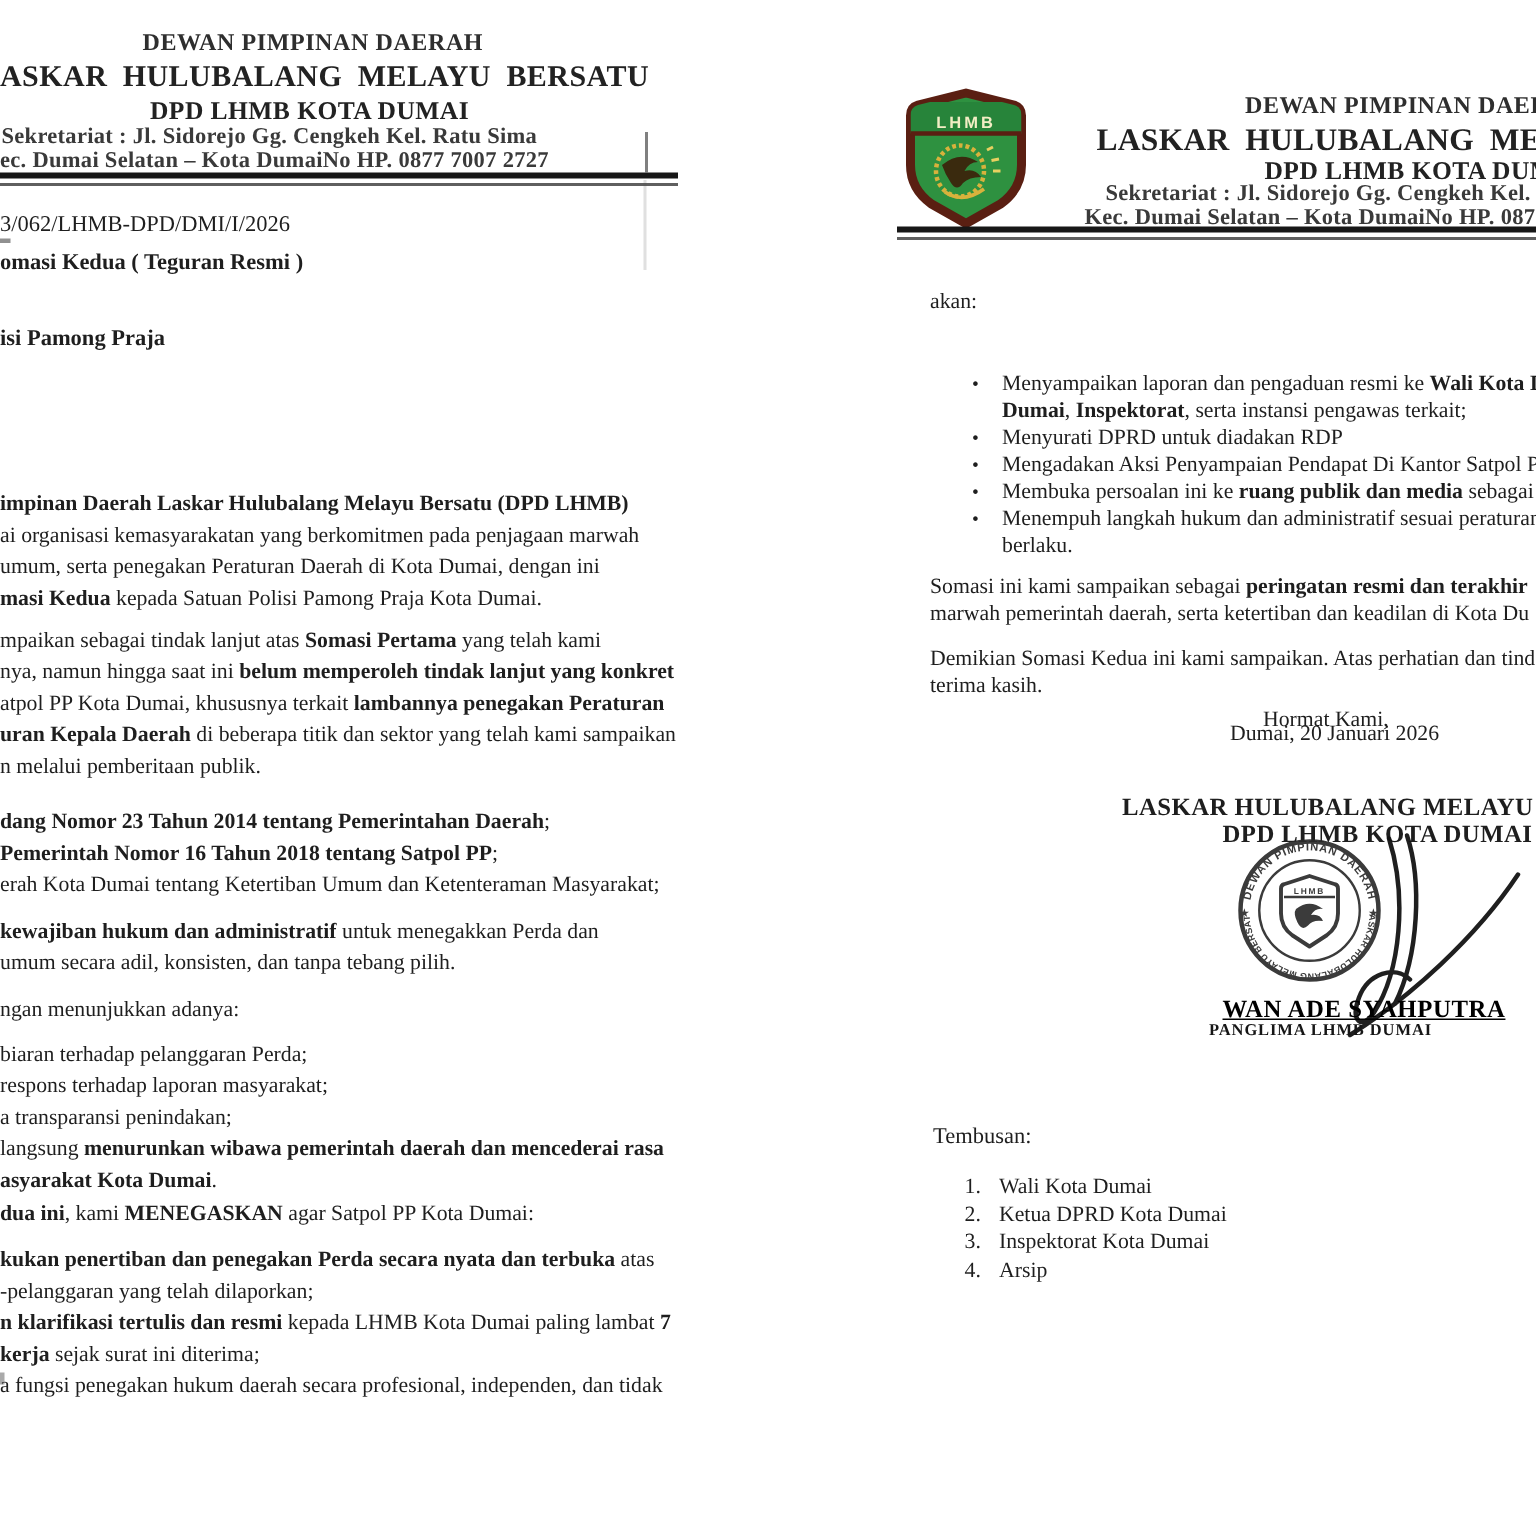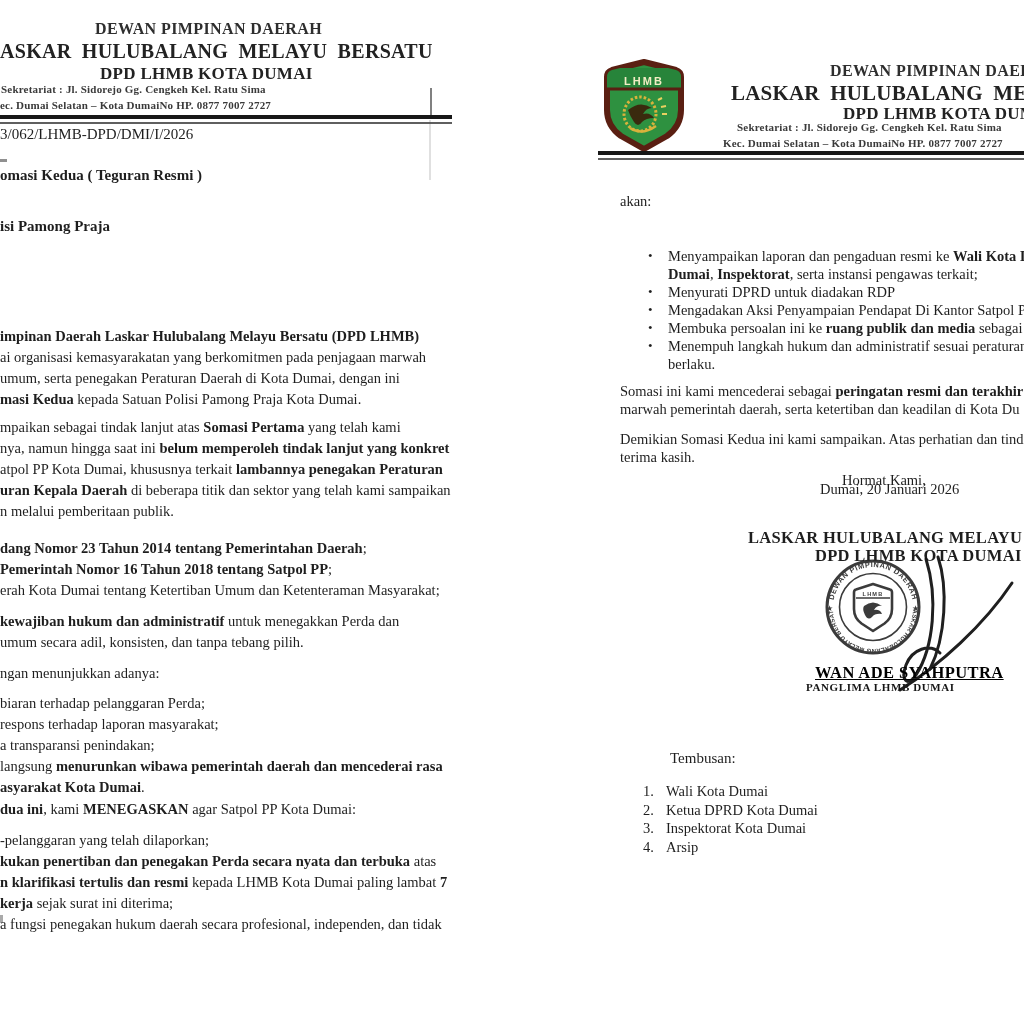--- a/index.html
+++ b/index.html
@@ -7,21 +7,21 @@
           font-family:"Liberation Serif",serif;color:#1e1e1e;}
   .page{position:absolute;left:0;top:0;width:100%;height:100%;}
   .abs{position:absolute;white-space:nowrap;}
   .b{font-weight:700;}
   .tl{white-space:nowrap;}
   
   .hdr-s{font-weight:700;font-size:16px;color:#2e2e2e;letter-spacing:.4px;}
   .hdr-big-l{font-weight:700;font-size:20px;color:#222;word-spacing:5px;letter-spacing:.3px;}
   .hdr-big-r{font-weight:700;font-size:21px;color:#222;word-spacing:5px;letter-spacing:.2px;}
   .hdr-m{font-weight:700;font-size:17px;color:#222;letter-spacing:.3px;}
-  .hdr-a{font-weight:700;font-size:11px;color:#3a3a3a;letter-spacing:.2px;}
+  .hdr-a{font-weight:700;font-size:15px;color:#3a3a3a;letter-spacing:.2px;}
   .rule{height:3px;border-top:4px solid #171717;border-bottom:2px solid #5f5f5f;}
   
   .body-l{font-size:14.5px;line-height:21px;}
   .body-r{font-size:14.5px;line-height:18px;}
   .lh19{line-height:19.5px;}
   .bold15{font-weight:700;font-size:15px;}
   .bullet-item{display:flex;}
   .dot{width:20px;flex:none;font-size:13px;}
   .btext{white-space:nowrap;}
   .num-item{display:flex;font-size:14.5px;line-height:18.5px;}
@@ -38,21 +38,21 @@
   <section class="page">
     <div class="abs hdr-s" style="left:95px;top:20px;">DEWAN PIMPINAN DAERAH</div>
     <div class="abs hdr-big-l" style="left:0px;top:40px;">ASKAR HULUBALANG MELAYU BERSATU</div>
     <div class="abs hdr-m" style="left:100px;top:64px;">DPD LHMB KOTA DUMAI</div>
     <div class="abs hdr-a" style="left:1px;top:83px;">Sekretariat : Jl. Sidorejo Gg. Cengkeh Kel. Ratu Sima</div>
     <div class="abs hdr-a" style="left:0px;top:99px;text-align:center;">ec. Dumai Selatan – Kota DumaiNo HP. 0877 7007 2727</div>
     <div class="abs rule" style="left:0px;top:115px;width:452px;"></div>
     <div class="artifact" style="left:430px;top:88px;width:2px;height:27px;opacity:.75;"></div>
     <div class="artifact" style="left:429px;top:120px;width:2px;height:60px;opacity:.18;"></div>
 
-    <div class="abs" style="left:0px;top:126px;font-size:15px;font-family:Liberation Serif, serif;">3/062/LHMB-DPD/DMI/I/2026</div>
+    <div class="abs" style="left:0px;top:142px;font-size:15px;font-family:Liberation Serif, serif;">3/062/LHMB-DPD/DMI/I/2026</div>
     <div class="artifact" style="left:0px;top:159px;width:7px;height:3px;opacity:.65;"></div>
     <div class="abs bold15" style="left:0px;top:167px;text-align:right;">
         <div class="tl"><span class="b">omasi Kedua ( Teguran Resmi )</span></div>
       </div>
     <div class="abs bold15" style="left:0px;top:218px;">
         <div class="tl"><span class="b">isi Pamong Praja</span></div>
       </div>
 
     <div class="abs body-l" style="left:0px;top:417px;">
         <div class="tl"><span>mpaikan sebagai tindak lanjut atas </span><span class="b">Somasi Pertama</span><span> yang telah kami</span></div>
@@ -83,22 +83,22 @@
         <div class="tl"><span>biaran terhadap pelanggaran Perda;</span></div>
         <div class="tl"><span>respons terhadap laporan masyarakat;</span></div>
         <div class="tl"><span>a transparansi penindakan;</span></div>
         <div class="tl"><span>langsung </span><span class="b">menurunkan wibawa pemerintah daerah dan mencederai rasa</span></div>
         <div class="tl"><span class="b">asyarakat Kota Dumai</span><span>.</span></div>
       </div>
     <div class="abs body-l" style="left:0px;top:799px;">
         <div class="tl"><span class="b">dua ini</span><span>, kami </span><span class="b">MENEGASKAN</span><span> agar Satpol PP Kota Dumai:</span></div>
       </div>
     <div class="abs body-l" style="left:0px;top:830px;">
+        <div class="tl"><span class="b">kukan penertiban dan penegakan Perda secara nyata dan terbuka</span><span> atas</span></div>
         <div class="tl"><span>-pelanggaran yang telah dilaporkan;</span></div>
-        <div class="tl"><span class="b">kukan penertiban dan penegakan Perda secara nyata dan terbuka</span><span> atas</span></div>
         <div class="tl"><span class="b">n klarifikasi tertulis dan resmi</span><span> kepada LHMB Kota Dumai paling lambat </span><span class="b">7</span></div>
         <div class="tl"><span class="b">kerja</span><span> sejak surat ini diterima;</span></div>
         <div class="tl"><span>a fungsi penegakan hukum daerah secara profesional, independen, dan tidak</span></div>
       </div>
     <div class="artifact" style="left:0px;top:915px;width:3px;height:8px;opacity:.5;"></div>
   </section>
 
   <section class="page">
 
     <svg class="abs" style="left:600px;top:58px;" width="88" height="94" viewBox="0 0 88 94">
@@ -163,21 +163,21 @@
         <div class="bullet-item">
           <span class="dot">•</span>
           <div class="btext">
             <div class="tl"><span>Menempuh langkah hukum dan administratif sesuai peraturan</span></div>
             <div class="tl"><span>berlaku.</span></div>
           </div>
         </div>
       </div>
 
     <div class="abs body-r" style="left:620px;top:382px;">
-        <div class="tl"><span>Somasi ini kami mencederai sebagai </span><span class="b">peringatan resmi dan terakhir</span></div>
+        <div class="tl"><span>Somasi ini kami sampaikan sebagai </span><span class="b">peringatan resmi dan terakhir</span></div>
         <div class="tl"><span>marwah pemerintah daerah, serta ketertiban dan keadilan di Kota Du</span></div>
       </div>
     <div class="abs body-r" style="left:620px;top:430px;">
         <div class="tl"><span>Demikian Somasi Kedua ini kami sampaikan. Atas perhatian dan tind</span></div>
         <div class="tl"><span>terima kasih.</span></div>
       </div>
 
     <div class="abs" style="left:820px;top:481px;font-size:14.5px;">Dumai, 20 Januari 2026</div>
     <div class="abs" style="left:842px;top:472px;font-size:14.5px;">Hormat Kami,</div>
     <div class="abs" style="left:748px;top:528px;font-weight:700;font-size:16.5px;letter-spacing:.3px;">LASKAR HULUBALANG MELAYU BERSATU</div>
@@ -208,21 +208,21 @@
       <g fill="none" stroke="#141414" stroke-width="3" stroke-linecap="round" opacity=".95">
         <path d="M66 12 C 76 42, 74 92, 58 124"></path>
         <path d="M54 14 C 66 52, 62 102, 44 130 C 36 142, 28 136, 34 120 C 40 104, 58 98, 68 108"></path>
         <path d="M28 145 C 68 120, 112 80, 140 38"></path>
       </g>
     </svg>
 
     <div class="abs sig-name" style="left:815px;top:663px;">WAN ADE SYAHPUTRA</div>
     <div class="abs sig-title" style="left:806px;top:681px;">PANGLIMA LHMB DUMAI</div>
 
-    <div class="abs" style="left:622px;top:750px;font-size:15px;margin-left:48px;">Tembusan:</div>
+    <div class="abs" style="left:622px;top:750px;font-size:15px;">Tembusan:</div>
     <div class="abs" style="left:643px;top:782px;">
         <div class="num-item">
           <span class="num">1.</span>
           <span>Wali Kota Dumai</span>
         </div>
         <div class="num-item">
           <span class="num">2.</span>
           <span>Ketua DPRD Kota Dumai</span>
         </div>
         <div class="num-item">

